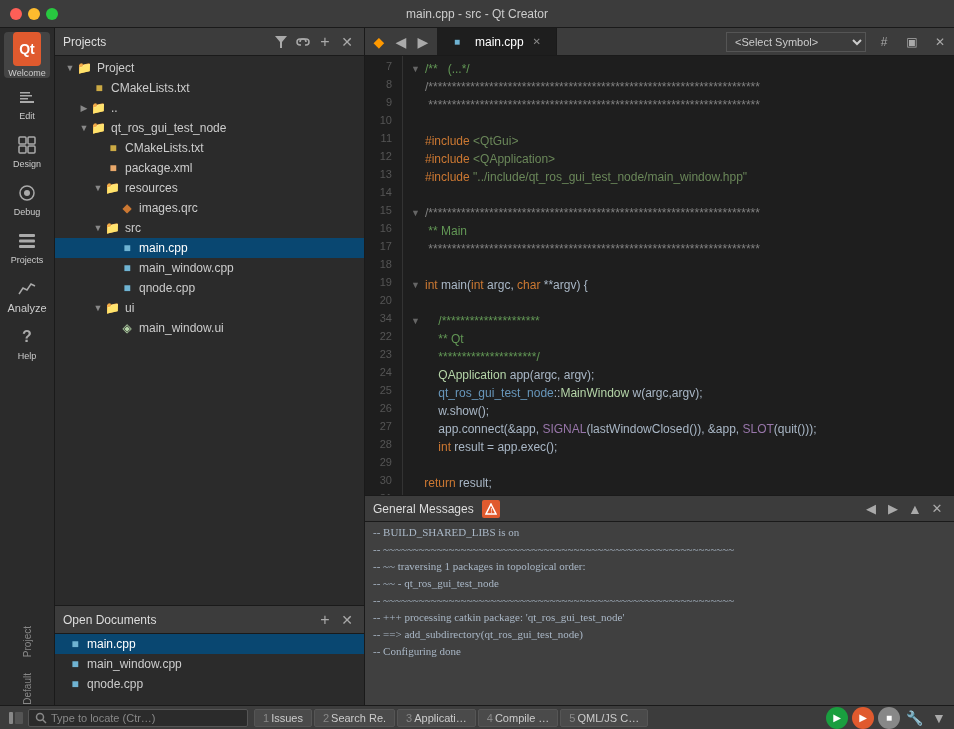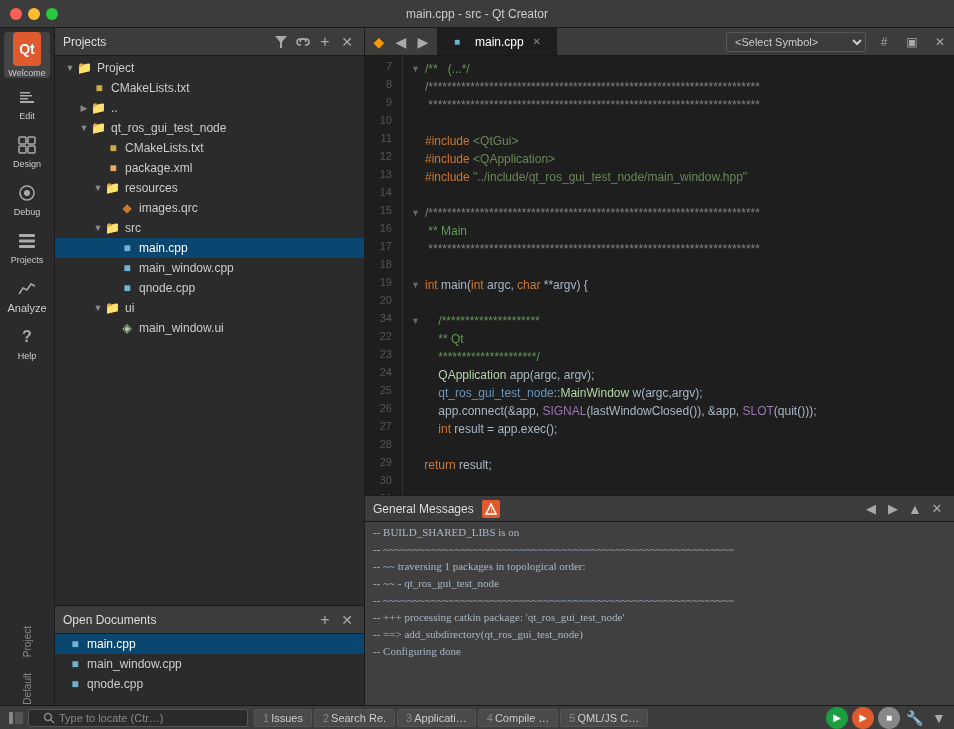--- a/index.html
+++ b/index.html
@@ -370,21 +370,21 @@
     }
     .status-search-box {
       flex: 1;
       max-width: 220px;
       height: 18px;
       background: #2b2b2b;
       border: 1px solid #555;
       border-radius: 2px;
       display: flex;
       align-items: center;
-      padding: 0 14px;
+      padding: 0 6px;
       gap: 4px;
       color: #888;
       font-size: 11px;
     }
     .status-tabs {
       display: flex;
       gap: 2px;
       margin-left: 4px;
     }
     .status-tab {
@@ -733,20 +733,21 @@
             <div class="code-line"><span class="fold-arrow"> </span><span class="c-comment"> ** Main</span></div>
             <div class="code-line"><span class="fold-arrow"> </span><span class="c-dots"> ***********************************************************************</span></div>
             <div class="code-line"><span class="fold-arrow"> </span></div>
             <div class="code-line"><span class="fold-arrow">▼</span><span class="c-keyword">int</span><span class="c-normal"> main(</span><span class="c-keyword">int</span><span class="c-normal"> argc, </span><span class="c-keyword">char</span><span class="c-normal"> **argv) {</span></div>
             <div class="code-line"><span class="fold-arrow"> </span></div>
             <div class="code-line"><span class="fold-arrow">▼</span><span class="c-comment">    /*********************</span></div>
             <div class="code-line"><span class="fold-arrow"> </span><span class="c-comment">    ** Qt</span></div>
             <div class="code-line"><span class="fold-arrow"> </span><span class="c-comment">    *********************/ </span></div>
             <div class="code-line"><span class="fold-arrow"> </span><span class="c-normal">    </span><span class="c-type">QApplication</span><span class="c-normal"> app(argc, argv);</span></div>
             <div class="code-line"><span class="fold-arrow"> </span><span class="c-normal">    </span><span class="c-ns">qt_ros_gui_test_node</span><span class="c-normal">::</span><span class="c-type">MainWindow</span><span class="c-normal"> w(argc,argv);</span></div>
+            <div class="code-line"><span class="fold-arrow"> </span><span class="c-normal">    w.show();</span></div>
             <div class="code-line"><span class="fold-arrow"> </span><span class="c-normal">    app.connect(&amp;app, </span><span class="c-signal">SIGNAL</span><span class="c-normal">(lastWindowClosed()), &amp;app, </span><span class="c-slot">SLOT</span><span class="c-normal">(quit()));</span></div>
             <div class="code-line"><span class="fold-arrow"> </span><span class="c-normal">    </span><span class="c-keyword">int</span><span class="c-normal"> result = app.exec();</span></div>
             <div class="code-line"><span class="fold-arrow"> </span></div>
             <div class="code-line"><span class="c-normal">    </span><span class="c-keyword">return</span><span class="c-normal"> result;</span></div>
           </div>
         </div>
 
         <div id="bottom-panel">
           <div id="bottom-panel-header">
             <span class="bottom-panel-title">General Messages</span>

